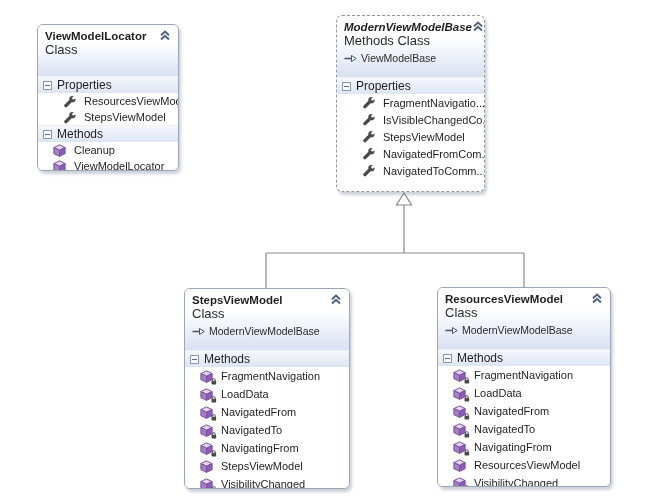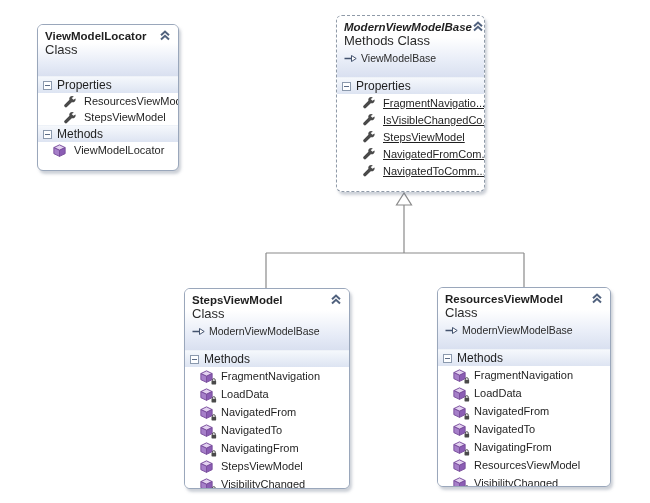--- a/index.html
+++ b/index.html
@@ -30,21 +30,21 @@
 
   .band {
     display:flex; align-items:center; height:16px; padding:0 5px;
     background:linear-gradient(180deg,#f5f8fc,#dde4f2);
     border-top:1px solid #eef2f8;
   }
   .band .blbl { margin-left:5px; font-size:12px; }
 
   .row { display:flex; align-items:center; background:#fff; }
   .b0 .row { height:16px; }
-  .b1 .row { height:17px;text-decoration:underline; }
+  .b1 .row { height:17px; }
   .b2 .row, .b3 .row { height:18px; }
   .row.prop { padding-left:25px; }
   .row.meth { padding-left:15px; }
   .mi { width:13px; height:13px; position:relative; flex:0 0 auto; margin-right:8px; }
   .mi svg.main { position:absolute; left:0; top:0; width:13px; height:13px; }
   .mi svg.lock { position:absolute; right:-4px; bottom:-2px; width:6px; height:7px; }
   .ml { font-size:11px; white-space:nowrap; }
   .hidden-defs { position:absolute; width:0; height:0; overflow:hidden; }
 </style>
 </head>
@@ -123,20 +123,28 @@
           <use href="#sym-minusbox"></use>
         </svg>
       <span class="blbl">Methods</span>
     </div>
     <div class="row meth">
       <span class="mi">
           <svg class="main" viewBox="0 0 12 12">
             <use href="#sym-cube"></use>
           </svg>
         </span>
+      <span class="ml">Cleanup</span>
+    </div>
+    <div class="row meth">
+      <span class="mi">
+          <svg class="main" viewBox="0 0 12 12">
+            <use href="#sym-cube"></use>
+          </svg>
+        </span>
       <span class="ml">ViewModelLocator</span>
     </div>
   </div>
 
   <div class="uml-box abstract b1" style="left:336px; top:15px; width:149px; height:177px;">
     <div class="hdr">
       <div class="title-row">
         <span class="title">ModernViewModelBase</span>
         <svg class="chev" viewBox="0 0 12 11">
             <use href="#sym-chevron"></use>

